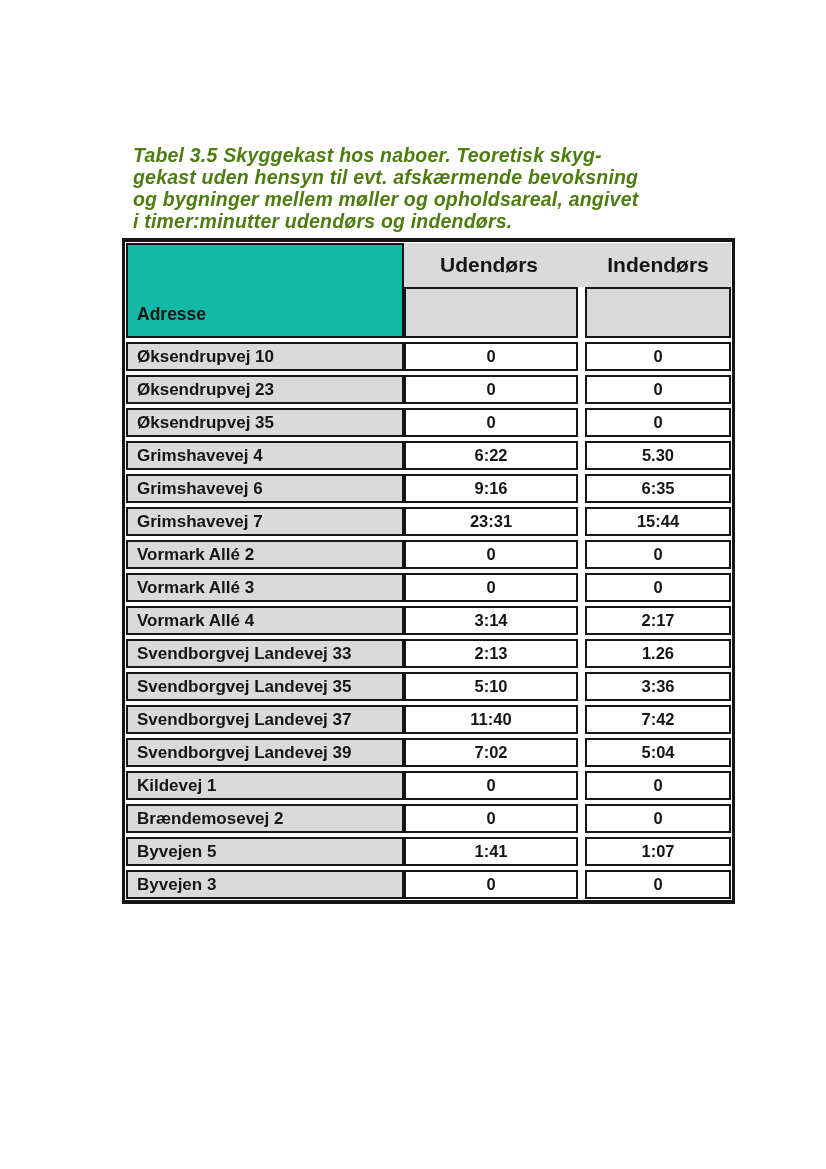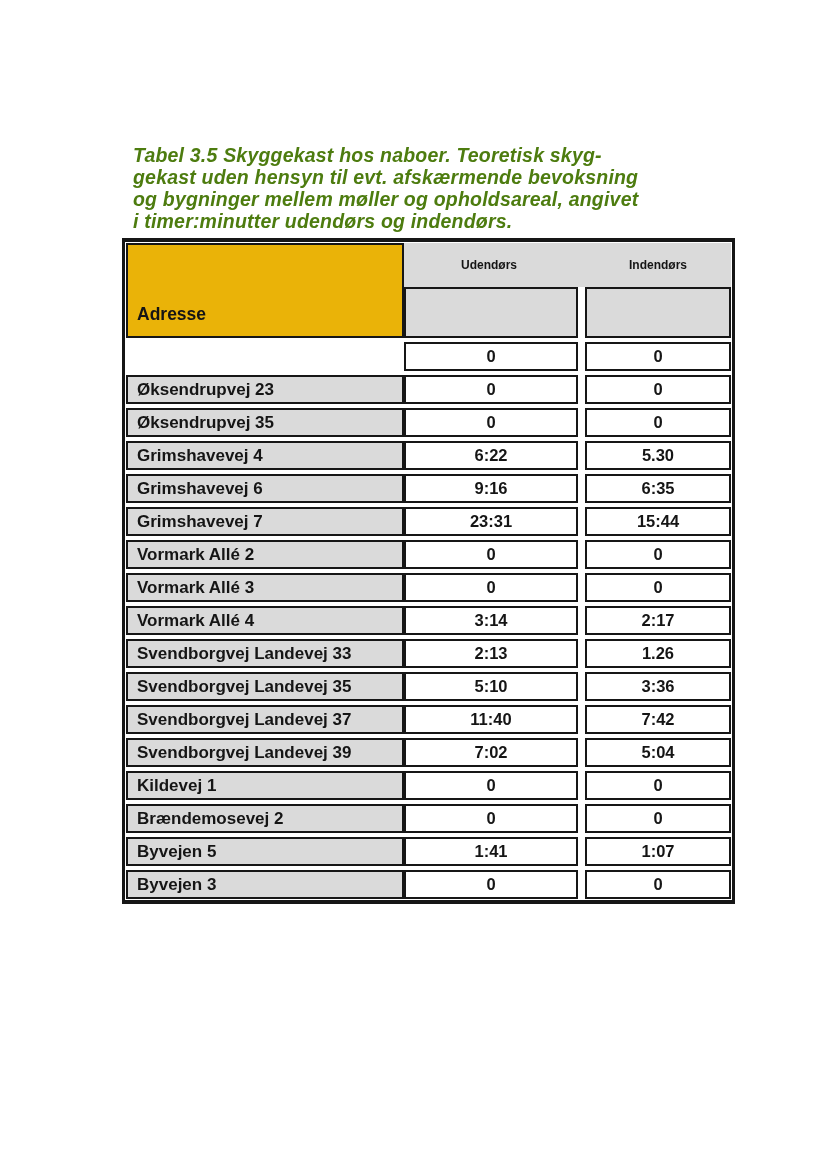--- a/index.html
+++ b/index.html
@@ -51,35 +51,35 @@
 
   
   .table-header {
     display: grid;
     grid-template-columns: 278px 174px 7px 146px;
     grid-template-rows: 44px 51px;
     margin-bottom: 4px;
   }
   .addr-head {
     grid-area: 1 / 1 / 3 / 2;
-    background: #eab308;
+    background: #14b8a6;
     border: 2px solid #161616;
     box-sizing: border-box;
     display: flex;
     align-items: flex-end;
     padding: 0 0 11px 9px;
     font-size: 17.5px;
     font-weight: bold;
   }
   .head-labels {
     grid-area: 1 / 2 / 2 / 5;
     background: #dadada;
     display: flex;
     align-items: center;
-    font-size: 12px;
+    font-size: 21px;
     font-weight: bold;
   }
   .head-label-ud { width: 150px; text-align: center; margin-left: 10px; }
   .head-label-spacer { width: 21px; }
   .head-label-in { width: 146px; text-align: center; }
   .subbox-ud {
     grid-area: 2 / 2 / 3 / 3;
     background: #dadada;
     border: 2px solid #161616;
     box-sizing: border-box;
@@ -144,20 +144,21 @@
       <span class="head-label-ud">Udendørs</span>
       <span class="head-label-spacer"></span>
       <span class="head-label-in">Indendørs</span>
     </div>
     <div class="subbox-ud"></div>
     <div class="subbox-in"></div>
   </div>
 
   <div class="table-body">
   <div class="grid-row">
+    <div class="cell cell-addr">Øksendrupvej 10</div>
     <div class="cell cell-ud">0</div>
     <div class="cell cell-in">0</div>
   </div>
 
   <div class="grid-row">
     <div class="cell cell-addr">Øksendrupvej 23</div>
     <div class="cell cell-ud">0</div>
     <div class="cell cell-in">0</div>
   </div>
 

